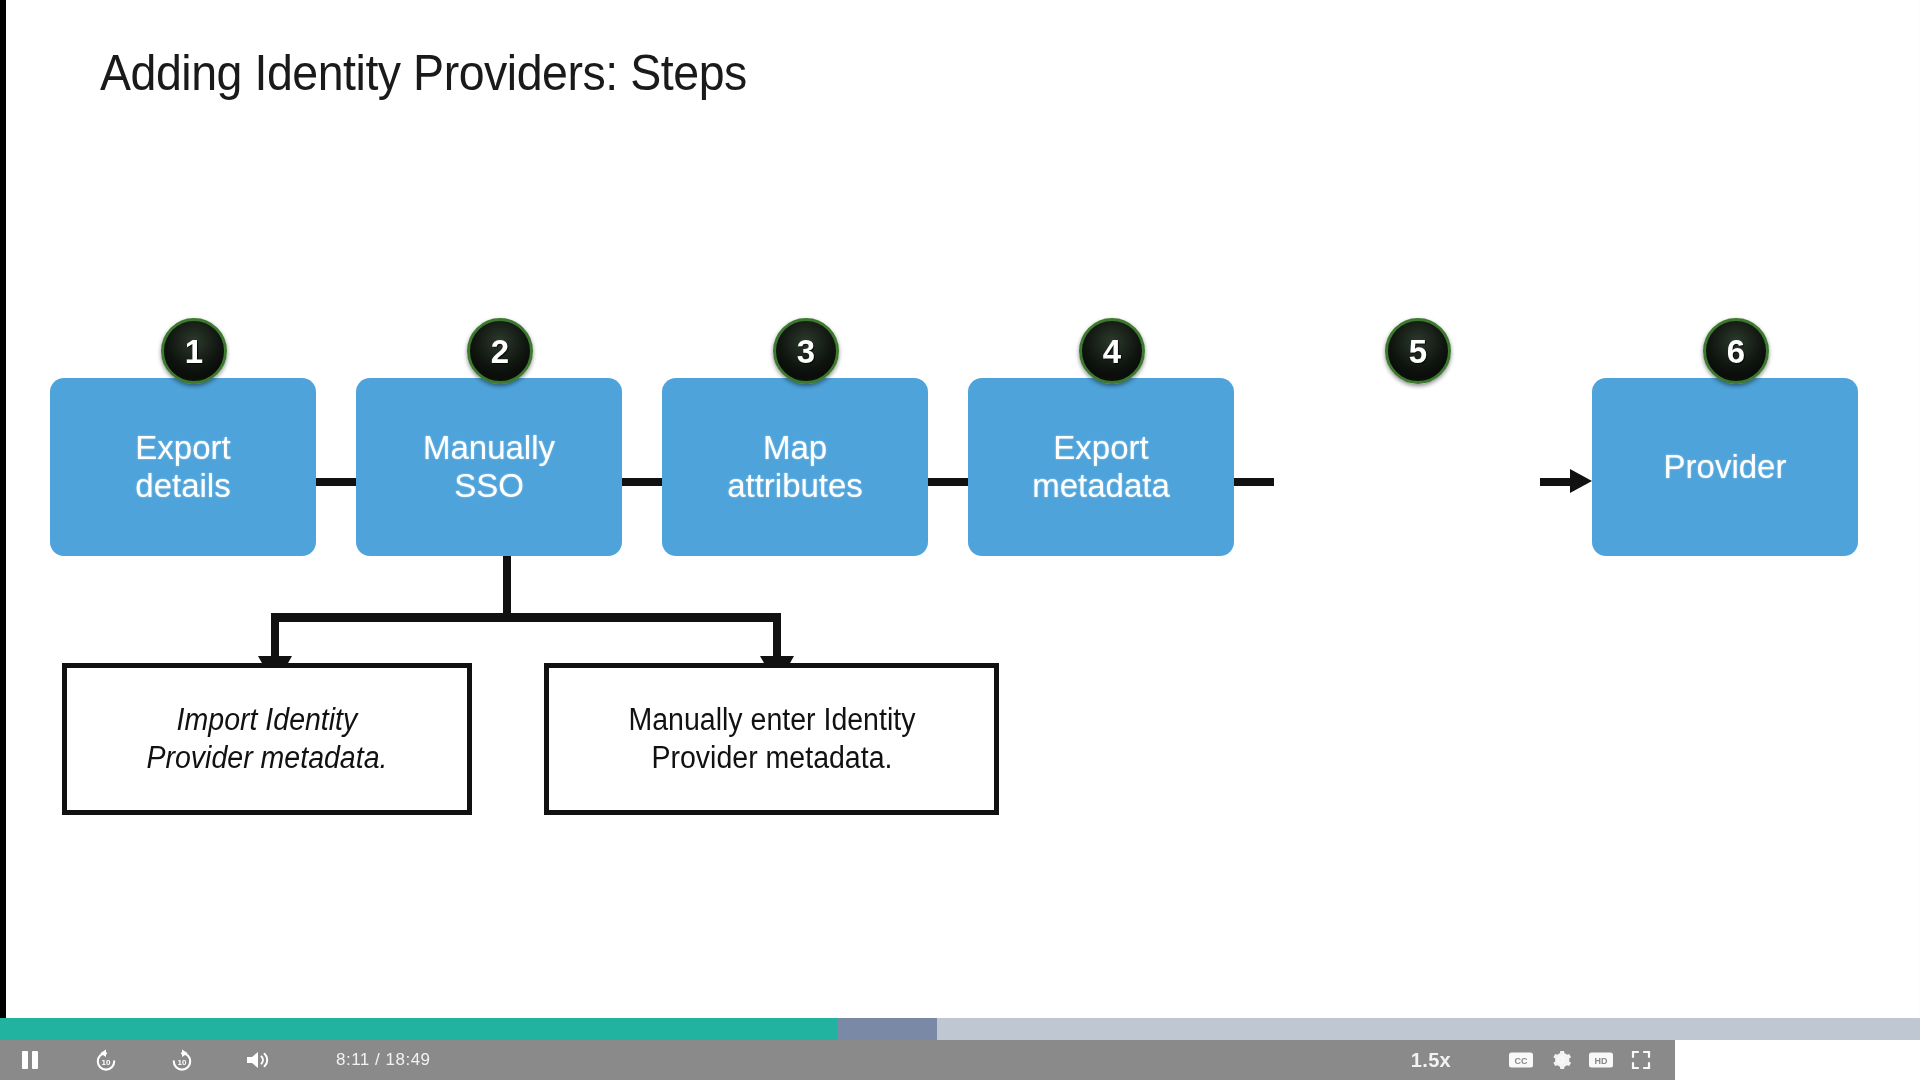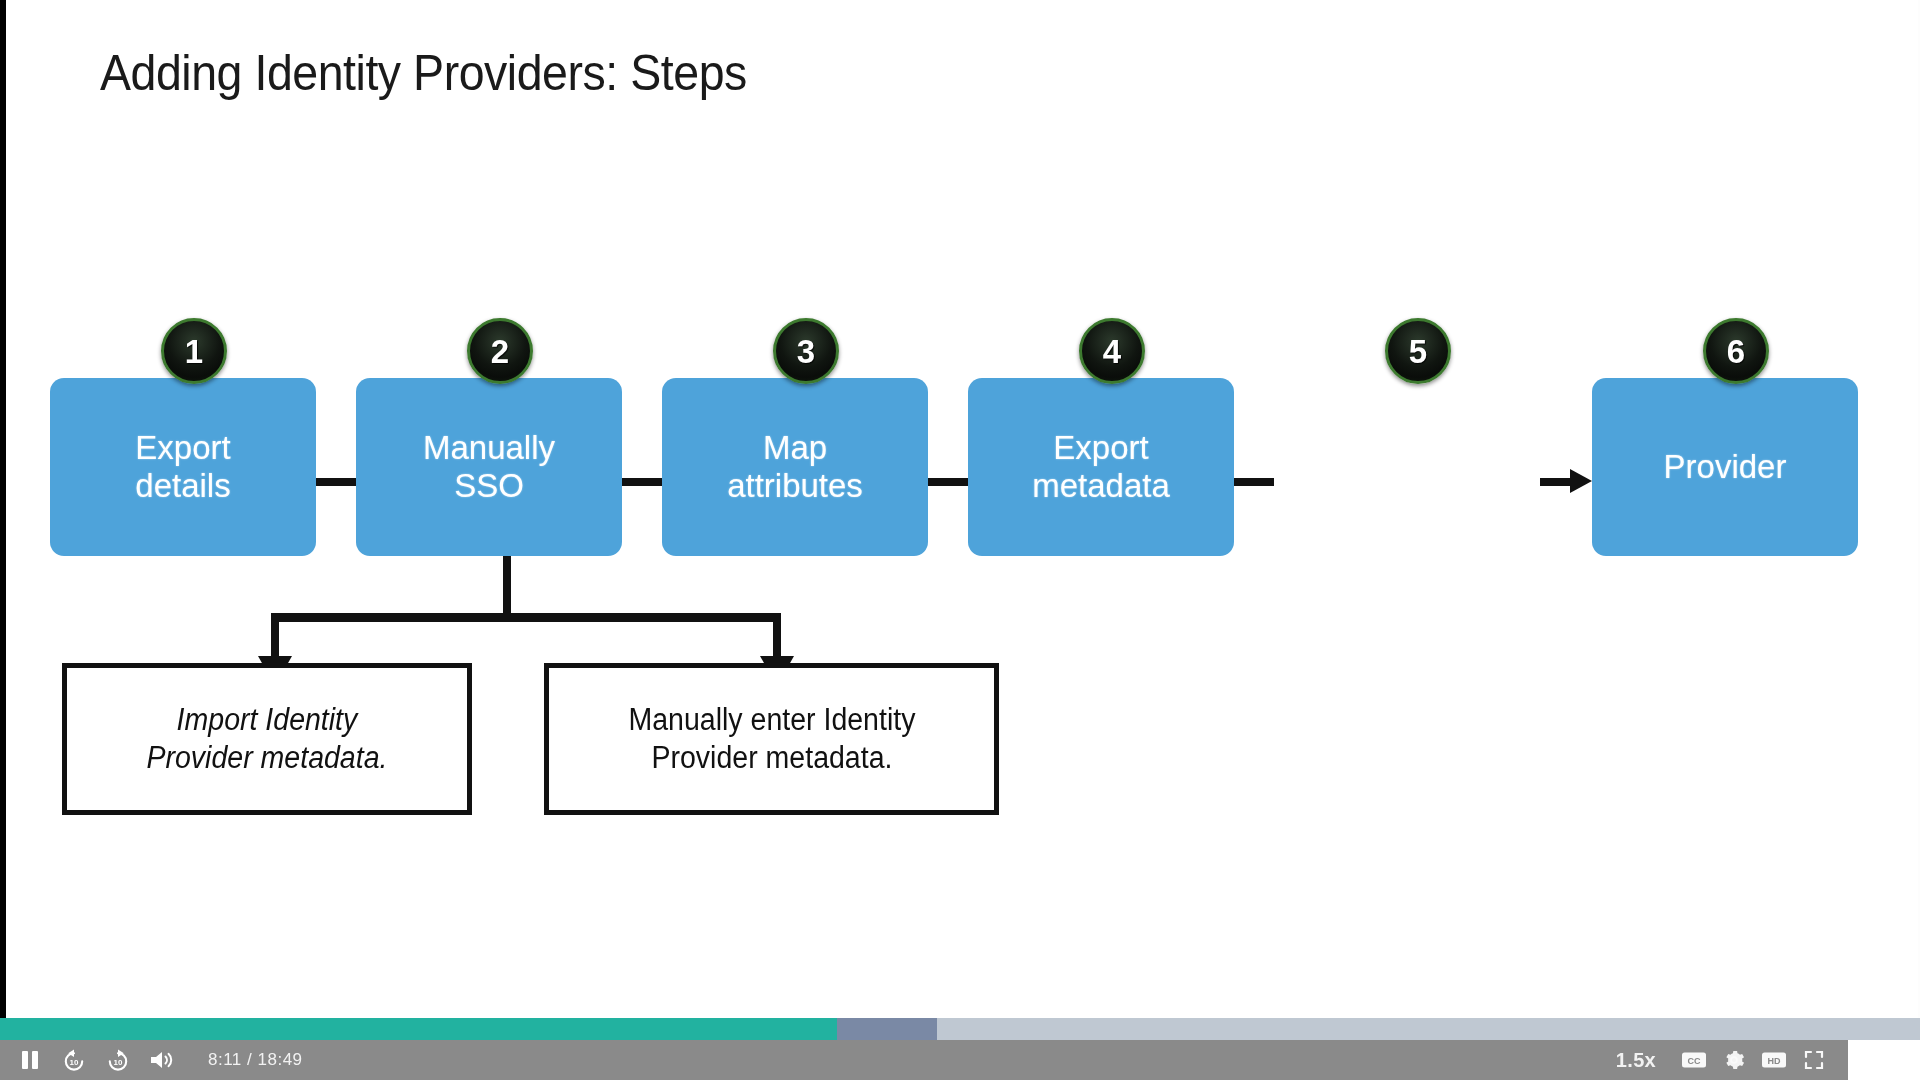--- a/index.html
+++ b/index.html
@@ -85,22 +85,22 @@
   }
 
   
   #player { position:absolute; left:0; bottom:0; width:1920px; height:62px; z-index:40; }
 
   .progress-track { position:absolute; left:0; top:0; width:1920px; height:22px; background:#bfc8d2; }
   .progress-buffered { position:absolute; left:0; top:0; height:22px; background:#7a89a5; }
   .progress-played  { position:absolute; left:0; top:0; height:22px; background:#22b2a0; }
 
   .control-bar {
-    position:absolute; left:0; top:22px; width:1848px; height:40px;
-    background:#8a8a8a; display:flex; align-items:center;
+    position:absolute; left:0; top:22px; width:1675px; height:40px;
+    background:#8a8a8a; display:flex; align-items:center;gap:32px;
   }
   .ctrl {
     width:44px; height:40px; display:flex; align-items:center; justify-content:center;
     color:#fff; flex:0 0 auto;
   }
   .ctrl svg { display:block; }
   .ctrl:first-child { margin-left:8px; }
   .time-display {
     color:#f2f2f2; font-size:17px; font-weight:400; letter-spacing:.5px;
     margin-left:24px; white-space:nowrap;

